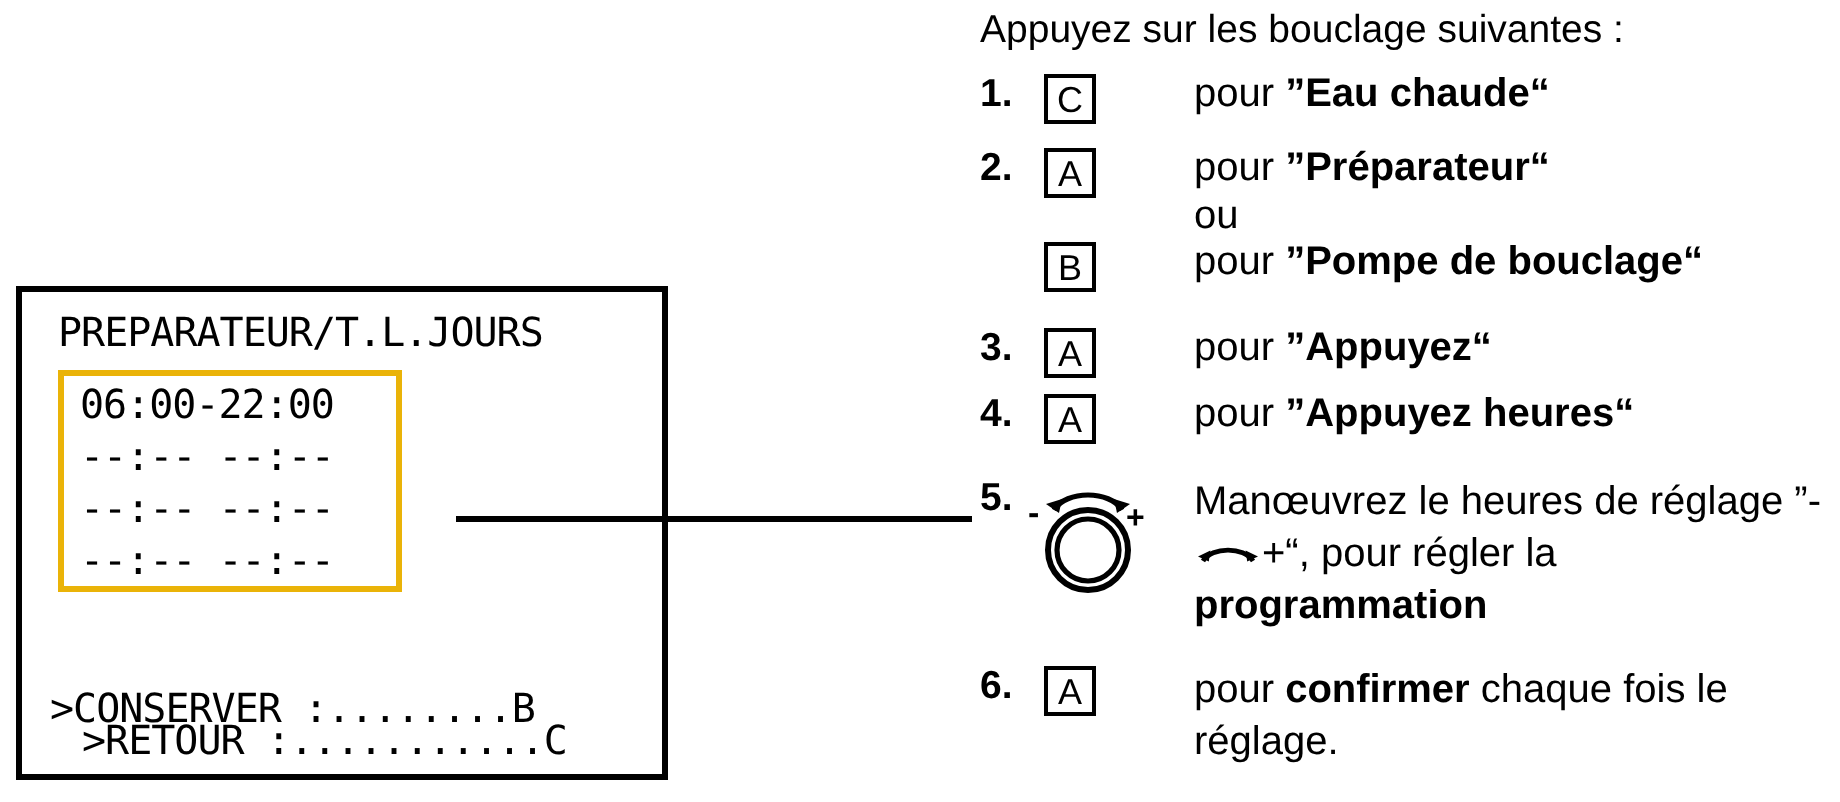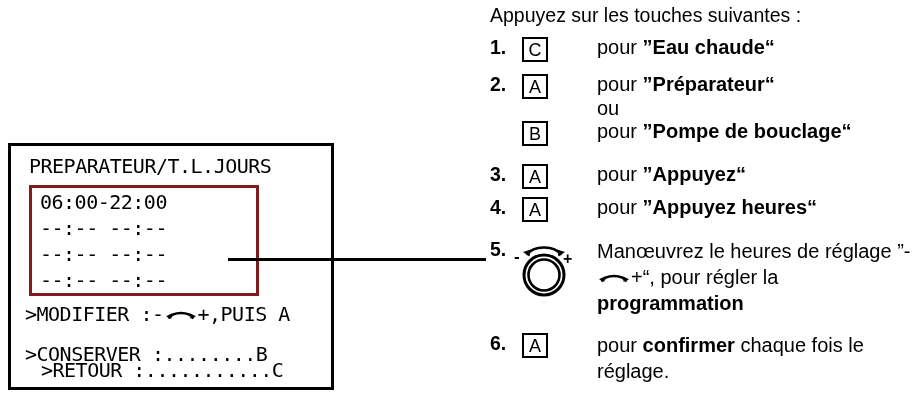--- a/index.html
+++ b/index.html
@@ -34,23 +34,23 @@
     top: 8px;
     font-family: "DejaVu Sans Mono", monospace;
     font-size: 20px;
     letter-spacing: -0.5px;
     white-space: nowrap;
   }
   #schedule-box {
     position: absolute;
     left: 18px;
     top: 39px;
-    width: 230px;
+    width: 172px;
     height: 111px;
-    border: 3px solid #7f1d1d;
+    border: 3px solid #eab308;
     box-sizing: border-box;
   }
   .sched-row {
     position: absolute;
     left: 8px;
     font-family: "DejaVu Sans Mono", monospace;
     font-size: 20px;
     letter-spacing: -0.5px;
     white-space: nowrap;
   }
@@ -169,36 +169,31 @@
 
     <div id="display-title">PREPARATEUR/T.L.JOURS</div>
 
     <div id="schedule-box">
       <div class="sched-row r0">06:00-22:00</div>
       <div class="sched-row r1">--:-- --:--</div>
       <div class="sched-row r2">--:-- --:--</div>
       <div class="sched-row r3">--:-- --:--</div>
     </div>
 
-    <div class="menu-row m0"><span>&gt;MODIFIER :-</span><span class="inline-knob"><svg width="34" height="14" viewBox="0 0 34 14">
-          <path d="M4.5 10.5 C 9 3.2, 25 3.2, 29.5 10.5" stroke="#000" stroke-width="2.4" fill="none"></path>
-          <path d="M2 8.2 L 8.2 5.2 L 7.4 10.8 Z" fill="#000"></path>
-          <path d="M32 8.2 L 25.8 5.2 L 26.6 10.8 Z" fill="#000"></path>
-        </svg></span><span>+,PUIS A</span></div>
 
     <div class="menu-row m1">&gt;CONSERVER :........B</div>
 
     <div class="menu-row m2">&gt;RETOUR :...........C</div>
   </div>
 
   <div id="connector"></div>
 
   <div id="instructions">
 
-    <div id="instr-title">Appuyez sur les touches suivantes :</div>
+    <div id="instr-title">Appuyez sur les bouclage suivantes :</div>
 
     <div class="step" id="step-1">
       <span class="step-num">1.</span>
       <span class="key-box">C</span>
       <span class="step-text"><span>pour </span><b>”Eau chaude“</b></span>
     </div>
 
     <div class="step" id="step-2">
       <span class="step-num">2.</span>
       <span class="key-box">A</span>

